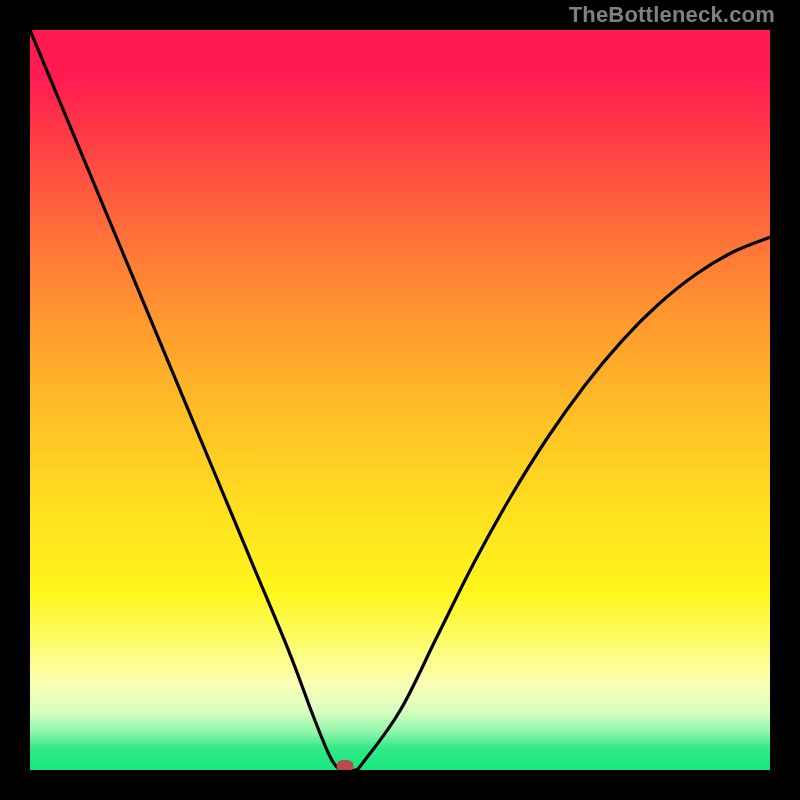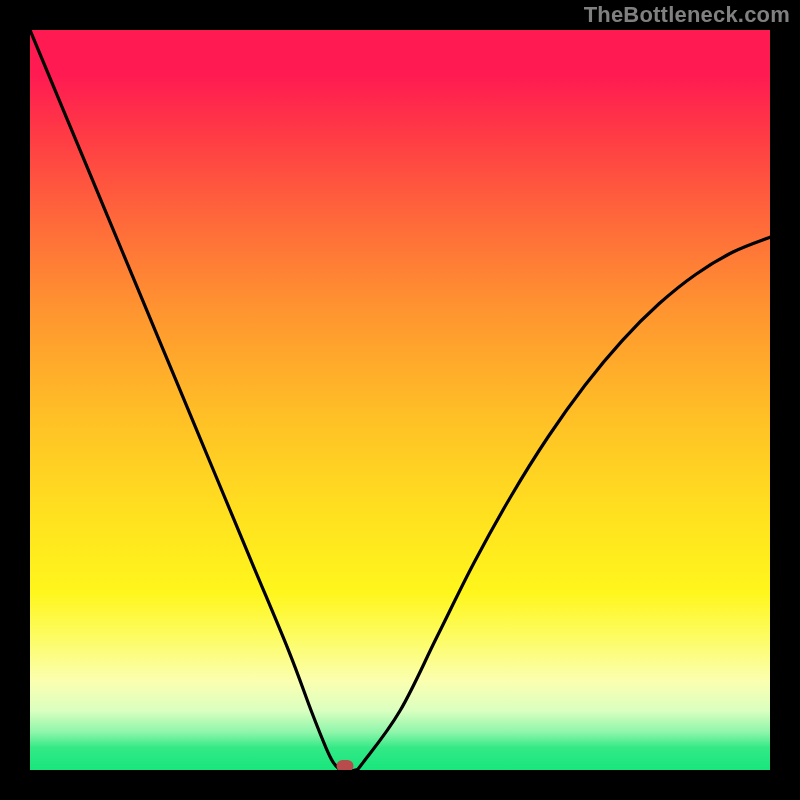--- a/index.html
+++ b/index.html
@@ -13,21 +13,21 @@
   }
   .frame {
     position: relative;
     width: 800px;
     height: 800px;
     background: #000;
   }
   .watermark {
     position: absolute;
     top: 2px;
-    right: 10px;
+    right: 25px;
     color: #808080;
     font-size: 22px;
     font-weight: 600;
     letter-spacing: 0.2px;
     z-index: 20;
   }
   .plot-area {
     position: absolute;
     left: 30px;
     top: 30px;

